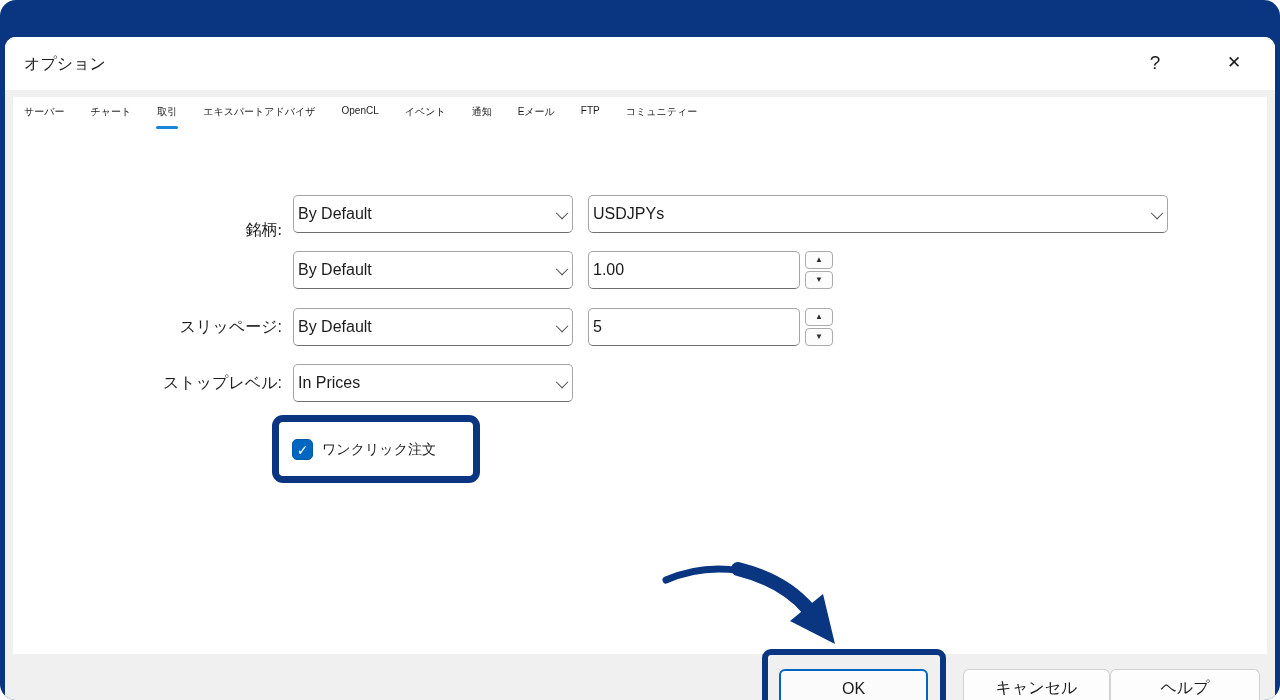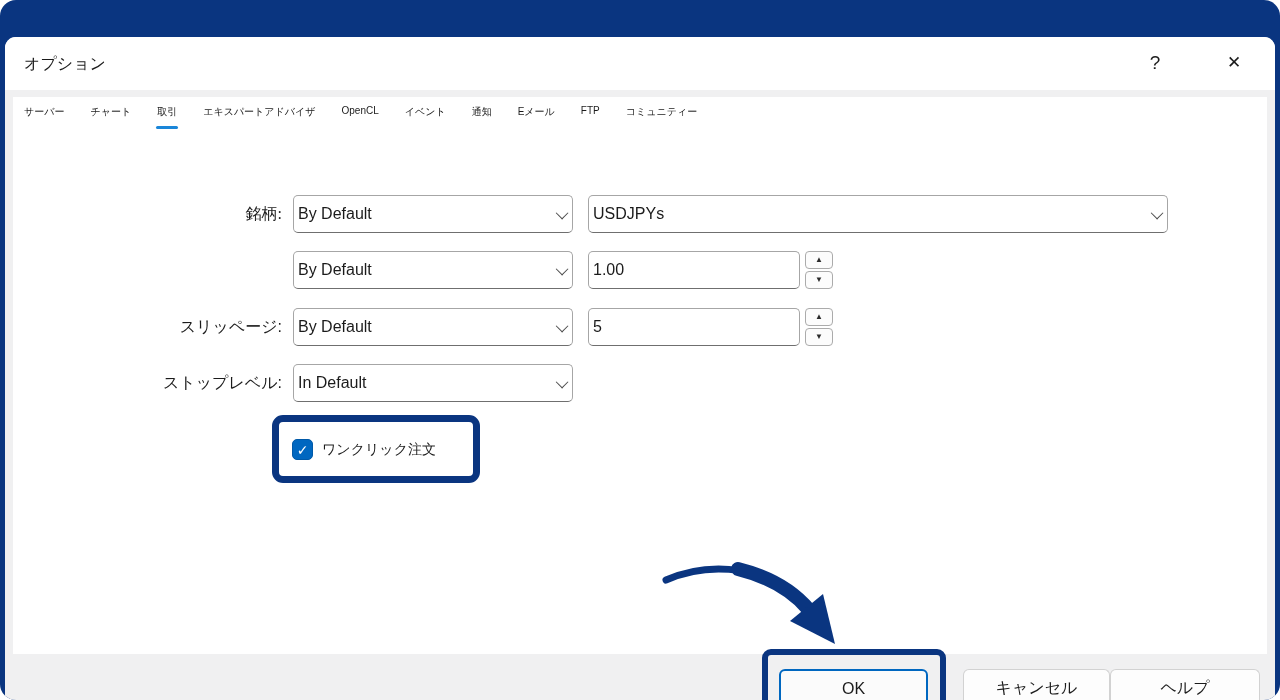--- a/index.html
+++ b/index.html
@@ -67,21 +67,21 @@
       <div class="tab selected">取引</div>
       <div class="tab">エキスパートアドバイザ</div>
       <div class="tab">OpenCL</div>
       <div class="tab">イベント</div>
       <div class="tab">通知</div>
       <div class="tab">Eメール</div>
       <div class="tab">FTP</div>
       <div class="tab">コミュニティー</div>
     </div>
 
-    <div class="row-label" style="left:57px; top:158px;font-family:Liberation Serif, serif;">銘柄:</div>
+    <div class="row-label" style="left:57px; top:174px;font-family:Liberation Serif, serif;">銘柄:</div>
     <div class="combo" style="left:288px; top:158px; width:280px;">
       <span class="val">By Default</span>
       <span class="chev"></span>
     </div>
     <div class="combo" style="left:583px; top:158px; width:580px;">
       <span class="val">USDJPYs</span>
       <span class="chev"></span>
     </div>
 
     <div class="combo" style="left:288px; top:214px; width:280px;">
@@ -104,21 +104,21 @@
     <div class="tinput" style="left:583px; top:271px; width:212px;">
       <span class="val">5</span>
     </div>
     <div class="spin" style="left:800px; top:271px;">
       <div class="spin-btn">▲</div>
       <div class="spin-btn">▼</div>
     </div>
 
     <div class="row-label" style="left:57px; top:327px;">ストップレベル:</div>
     <div class="combo" style="left:288px; top:327px; width:280px;">
-      <span class="val">In Default</span>
+      <span class="val">In Prices</span>
       <span class="chev"></span>
     </div>
 
     <div class="chk-box">
       <span>✓</span>
     </div>
     <div class="chk-label">ワンクリック注文</div>
     <div class="hl-box hl-chk"></div>
 
     <svg class="arrow-svg" width="1270" height="690" viewBox="0 0 1270 690">

